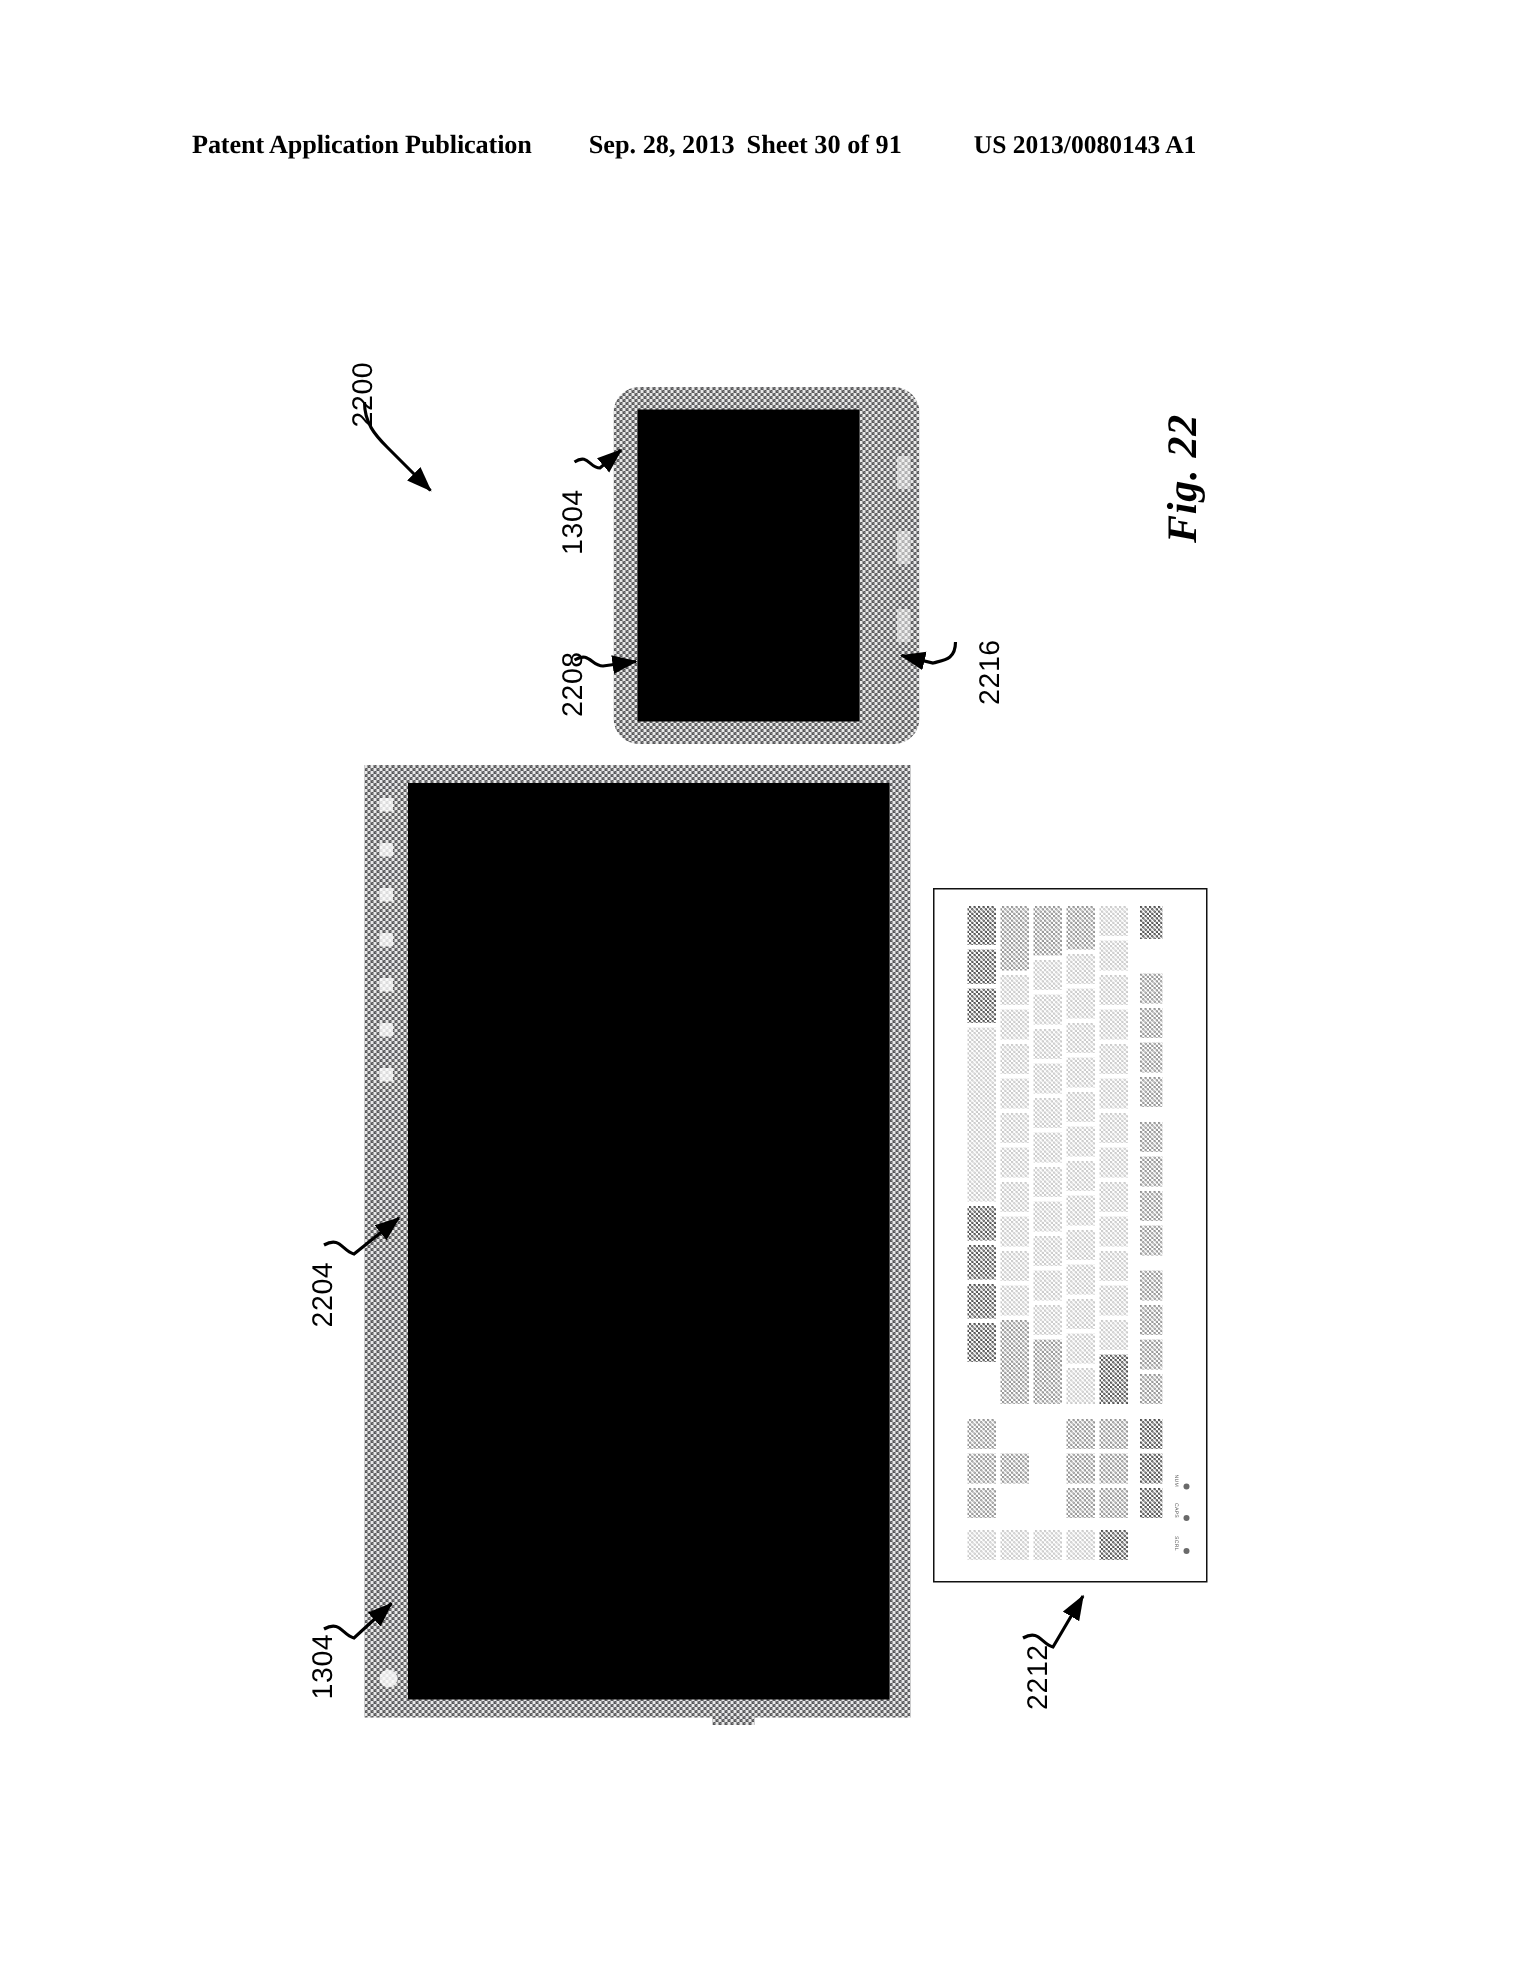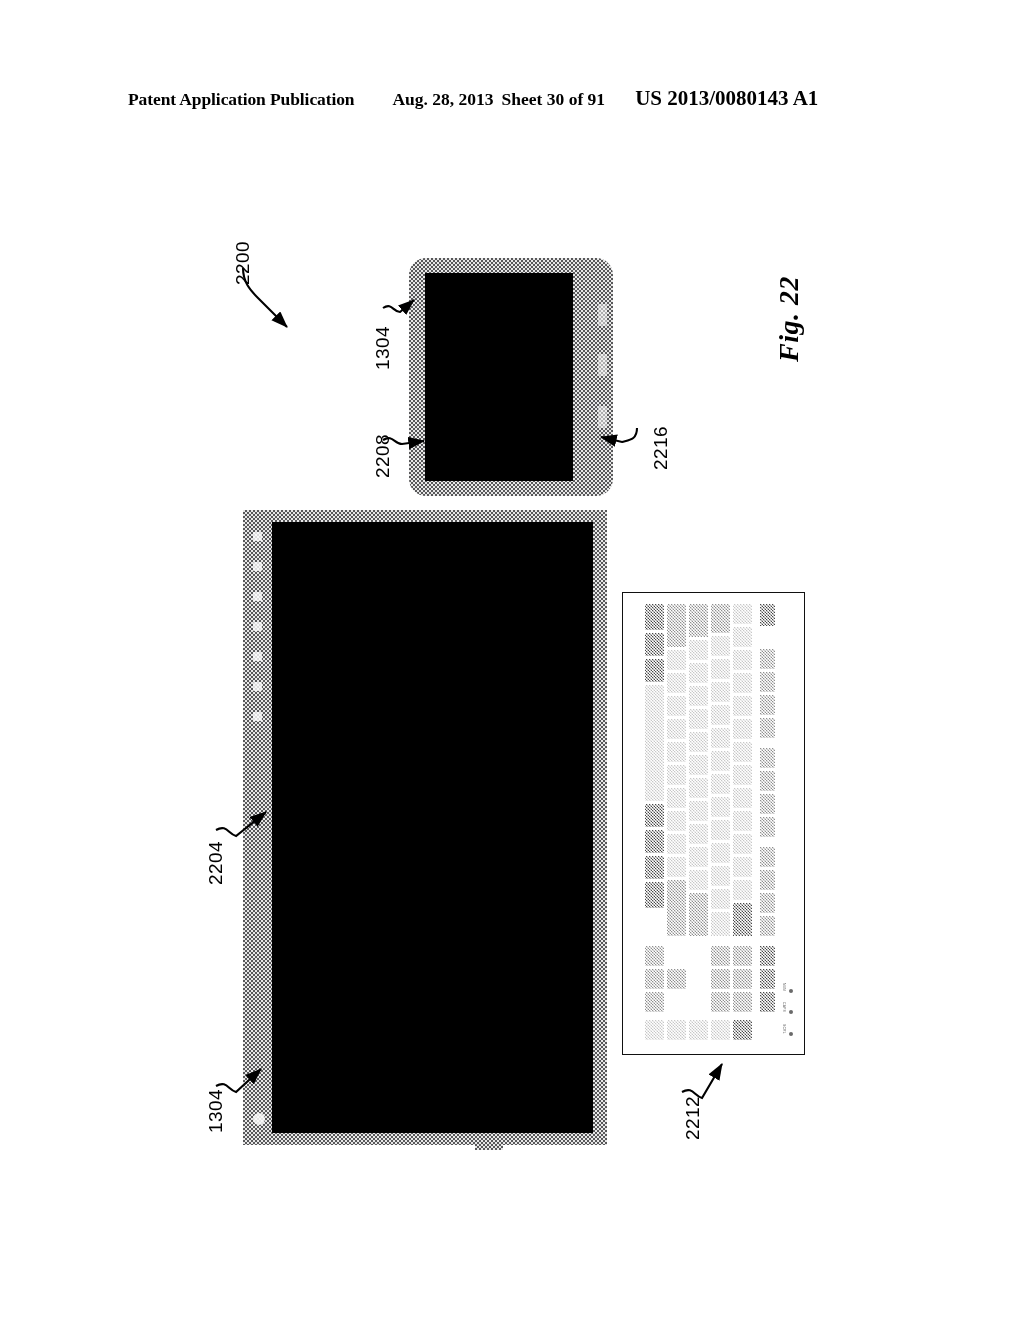--- a/index.html
+++ b/index.html
@@ -42,22 +42,22 @@
   }
   #page-header .hdr-sheet {
     font-family: "Liberation Serif", serif;
     font-weight: bold;
     font-size: 17.5px;
     margin-left: 8px;
   }
   #page-header .hdr-docnum {
     font-family: "Liberation Serif", serif;
     font-weight: bold;
-    font-size: 21px;
-    margin-left: 30px;
+    font-size: 17px;
+    margin-left: 48px;
   }
 
   
   #fig-caption {
     position: absolute;
     left: 773px;
     top: 322px;
     width: 120px;
     height: 40px;
     transform: rotate(-90deg);
@@ -231,21 +231,21 @@
     color: #555555;
     white-space: nowrap;
     letter-spacing: 0.2px;
   }
 </style>
 </head>
 <body>
 
 <div id="page-header">
   <span class="hdr-pub">Patent Application Publication</span>
-  <span class="hdr-date">Aug. 28, 2013</span>
+  <span class="hdr-date">Sep. 28, 2013</span>
   <span class="hdr-sheet">Sheet 30 of 91</span>
   <span class="hdr-docnum">US 2013/0080143 A1</span>
 </div>
 
 <div id="fig-caption">Fig. 22</div>
 
 <div id="tablet" class="stipple">
   <div class="tablet-screen"></div>
   <div class="tablet-btn" style="top:46px;"></div>
   <div class="tablet-btn" style="top:96px;"></div>

